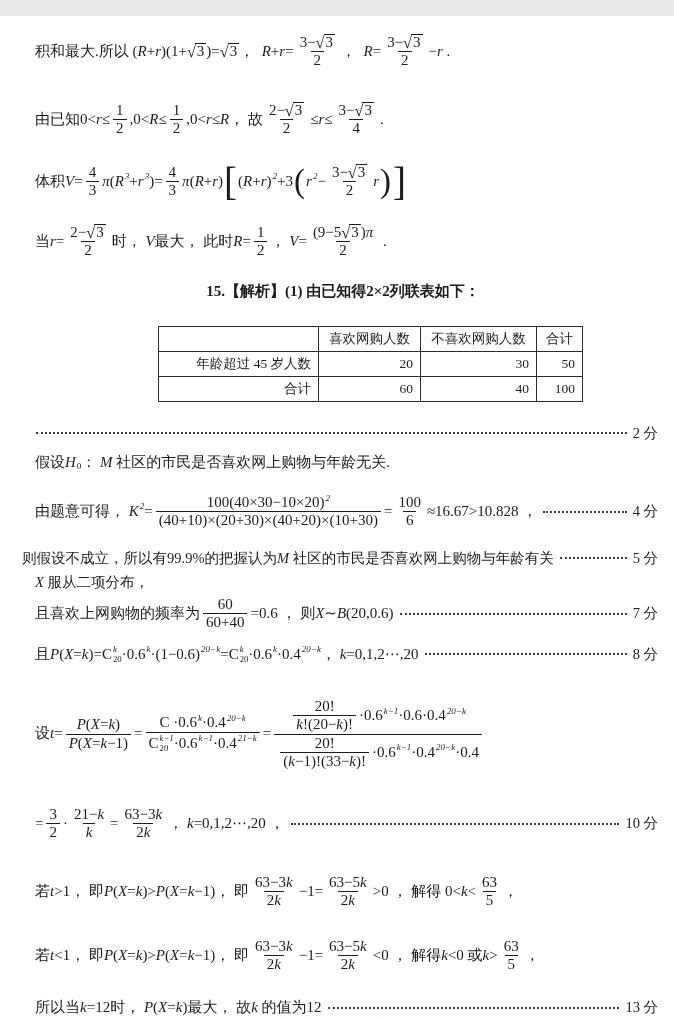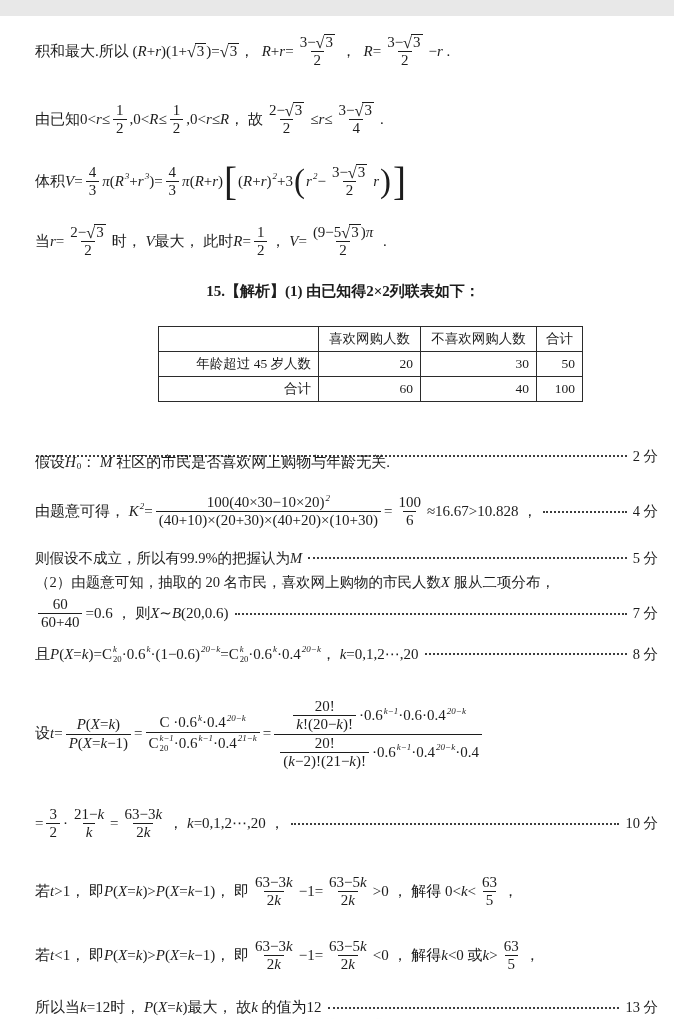--- a/index.html
+++ b/index.html
@@ -280,21 +280,21 @@
           <span class="t"> .</span>
         </span>
       </div>
       <div class="line" style="top: 266px; left: 28px; justify-content: center;">
         <span class="c">
           <span class="b">15.【解析】(1) 由已知得</span>
           <span class="b">2×2</span>
           <span class="b">列联表如下：</span>
         </span>
       </div>
-      <div class="line" style="top: 431px; left: 30px;">
+      <div class="line" style="top: 408px; left: 30px;">
         <span class="c"></span>
         <span class="leader"></span>
         <span class="score">2 分</span>
       </div>
       <div class="line" style="top: 437px; left: 35px;">
         <span class="c">
           <span class="t">假设</span>
           <span class="i">H</span>
           <span class="sb">0</span>
           <span class="t">： </span>
@@ -324,37 +324,38 @@
             </span>
             <span class="den">
               <span class="t">6</span>
             </span>
           </span>
           <span class="t">≈16.67&gt;10.828 ，</span>
         </span>
         <span class="leader"></span>
         <span class="score">4 分</span>
       </div>
-      <div class="line" style="top: 533px; left: 35px; font-size: 14.5px;">
+      <div class="line" style="top: 533px; left: 22px; font-size: 14.5px;">
         <span class="c">
           <span class="t">则假设不成立，所以有99.9%的把握认为</span>
           <span class="i">M</span>
+          <span class="t"> 社区的市民是否喜欢网上购物与年龄有关</span>
         </span>
         <span class="leader"></span>
         <span class="score">5 分</span>
       </div>
       <div class="line" style="top: 557px; left: 35px; font-size: 14.5px;">
         <span class="c">
-          <span class="t">（2）由题意可知，抽取的 20 名市民，喜欢网上购物的市民人数</span>
           <span class="i">X</span>
           <span class="t"> 服从二项分布，</span>
         </span>
       </div>
       <div class="line" style="top: 580px; left: 35px;">
         <span class="c">
+          <span class="t">且喜欢上网购物的频率为</span>
           <span class="fr">
             <span class="num">
               <span class="t">60</span>
             </span>
             <span class="den">
               <span class="t">60+40</span>
             </span>
           </span>
           <span class="t">=0.6 ， 则</span>
           <span class="i">X</span>
@@ -469,21 +470,21 @@
               <span class="sp">20−k</span>
             </span>
             <span class="den">
               <span class="fr">
                 <span class="num">
                   <span class="t">20!</span>
                 </span>
                 <span class="den">
                   <span class="t">(</span>
                   <span class="i">k</span>
-                  <span class="t">−2)!(21−</span>
+                  <span class="t">−1)!(33−</span>
                   <span class="i">k</span>
                   <span class="t">)!</span>
                 </span>
               </span>
               <span class="t">·0.6</span>
               <span class="sp">k−1</span>
               <span class="t">·0.4</span>
               <span class="sp">20−k</span>
               <span class="t">·0.4</span>
             </span>

